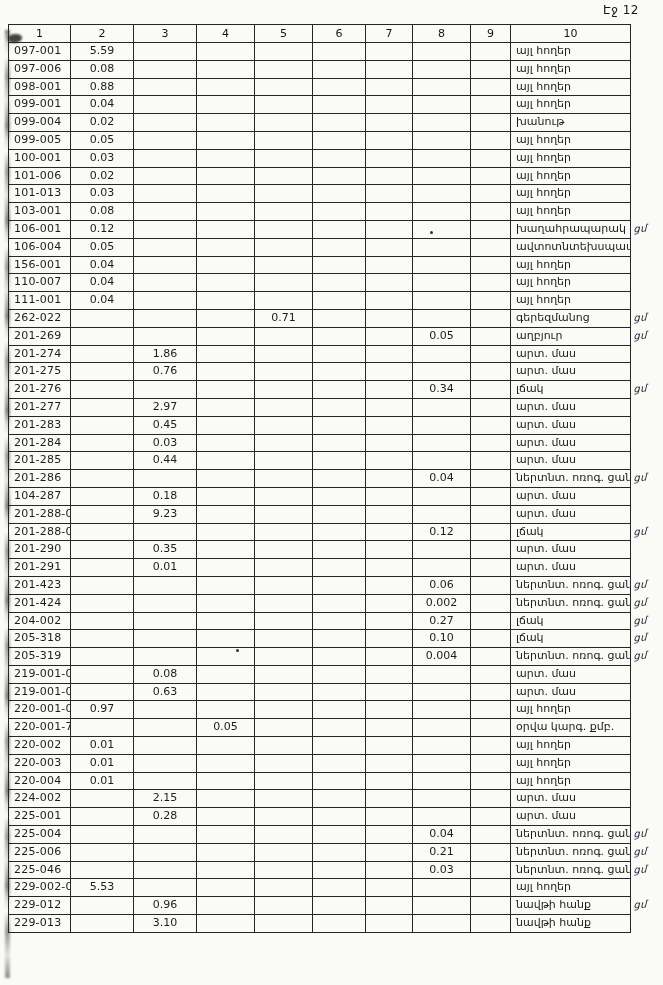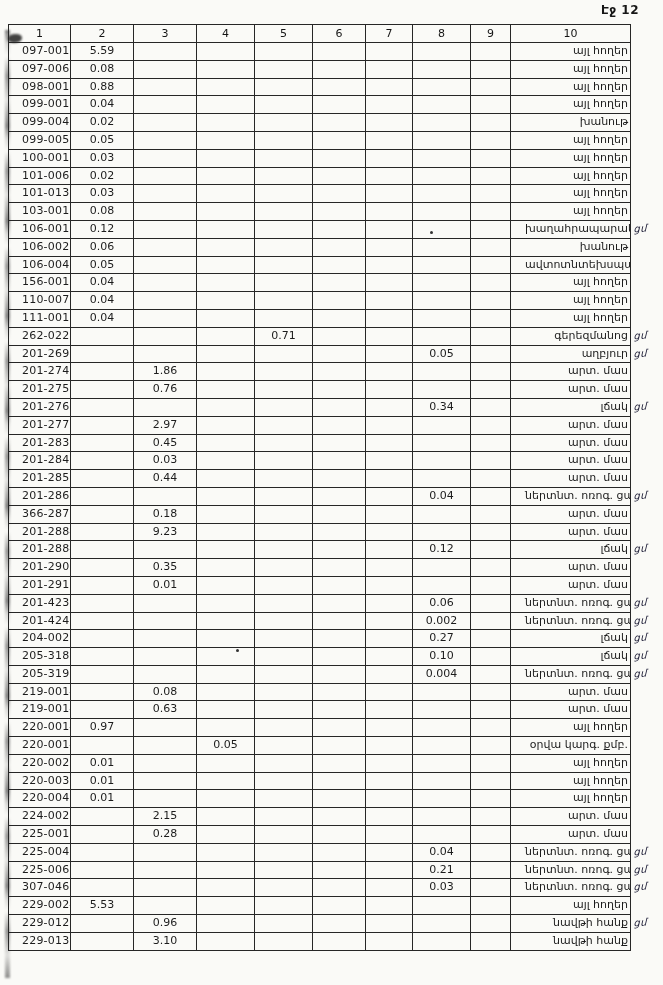--- a/index.html
+++ b/index.html
@@ -15,21 +15,21 @@
   .page {
     position: relative;
     width: 663px;
     height: 985px;
   }
   .page-label {
     position: absolute;
     top: 3px;
     right: 24px;
     font-size: 12px;
-    font-weight: bold;
+    font-weight: normal;
     letter-spacing: 0.5px;
     color: #161616;
   }
   table.land-table {
     position: absolute;
     left: 8px;
     top: 24px;
     border-collapse: collapse;
     table-layout: fixed;
     width: 654px;
@@ -39,22 +39,22 @@
     border: 1px solid #262626;
     height: 16.8px;
     line-height: 16.8px;
     padding: 0 2px;
     text-align: center;
     white-space: nowrap;
     overflow: hidden;
     font-weight: normal;
   }
   .land-table thead th { height: 17px; line-height: 17px; font-size: 11px; color: #141414; }
-  .land-table td.c1 { text-align: left; padding-left: 13px; letter-spacing: 0.2px; }
-  .land-table td.c10 { text-align: right; padding-left: 14px; }
+  .land-table td.c1 { text-align: left; padding-left: 5px; letter-spacing: 0.2px; }
+  .land-table td.c10 { text-align: left; padding-left: 5px; }
   .land-table th.mark, .land-table td.mark {
     border: none;
     background: transparent;
     text-align: left;
     padding: 0 0 0 3px;
   }
   .mark-ink {
     display: inline-block;
     font-size: 10px;
     font-style: italic;
@@ -272,33 +272,20 @@
           <td class="c4"></td>
           <td class="c5"></td>
           <td class="c6"></td>
           <td class="c7"></td>
           <td class="c8"></td>
           <td class="c9"></td>
           <td class="c10">խաղահրապարակ</td>
           <td class="mark"><span class="mark-ink">ցմ</span></td>
         </tr>
         <tr>
-          <td class="c1">106-002</td>
-          <td class="c2">0.06</td>
-          <td class="c3"></td>
-          <td class="c4"></td>
-          <td class="c5"></td>
-          <td class="c6"></td>
-          <td class="c7"></td>
-          <td class="c8"></td>
-          <td class="c9"></td>
-          <td class="c10">խանութ</td>
-          <td class="mark"></td>
-        </tr>
-        <tr>
           <td class="c1">106-004</td>
           <td class="c2">0.05</td>
           <td class="c3"></td>
           <td class="c4"></td>
           <td class="c5"></td>
           <td class="c6"></td>
           <td class="c7"></td>
           <td class="c8"></td>
           <td class="c9"></td>
           <td class="c10">ավտոտնտեխսպասարկու</td>
@@ -467,21 +454,21 @@
           <td class="c4"></td>
           <td class="c5"></td>
           <td class="c6"></td>
           <td class="c7"></td>
           <td class="c8">0.04</td>
           <td class="c9"></td>
           <td class="c10">ներտնտ. ոռոգ. ցանց</td>
           <td class="mark"><span class="mark-ink">ցմ</span></td>
         </tr>
         <tr>
-          <td class="c1">366-287</td>
+          <td class="c1">104-287</td>
           <td class="c2"></td>
           <td class="c3">0.18</td>
           <td class="c4"></td>
           <td class="c5"></td>
           <td class="c6"></td>
           <td class="c7"></td>
           <td class="c8"></td>
           <td class="c9"></td>
           <td class="c10">արտ. մաս</td>
           <td class="mark"></td>
@@ -740,21 +727,21 @@
           <td class="c4"></td>
           <td class="c5"></td>
           <td class="c6"></td>
           <td class="c7"></td>
           <td class="c8">0.21</td>
           <td class="c9"></td>
           <td class="c10">ներտնտ. ոռոգ. ցանց</td>
           <td class="mark"><span class="mark-ink">ցմ</span></td>
         </tr>
         <tr>
-          <td class="c1">307-046</td>
+          <td class="c1">225-046</td>
           <td class="c2"></td>
           <td class="c3"></td>
           <td class="c4"></td>
           <td class="c5"></td>
           <td class="c6"></td>
           <td class="c7"></td>
           <td class="c8">0.03</td>
           <td class="c9"></td>
           <td class="c10">ներտնտ. ոռոգ. ցանց</td>
           <td class="mark"><span class="mark-ink">ցմ</span></td>

